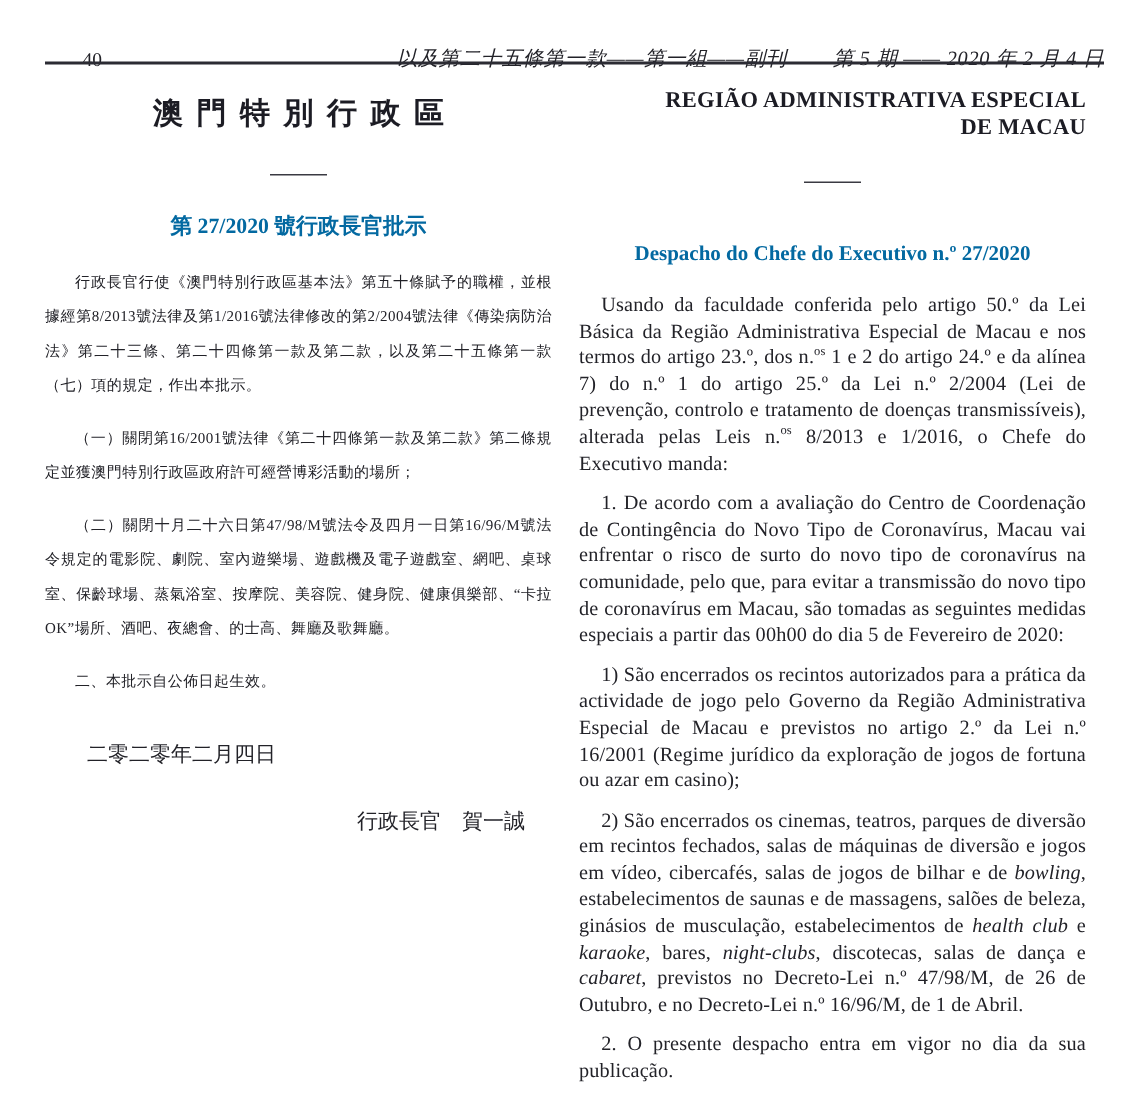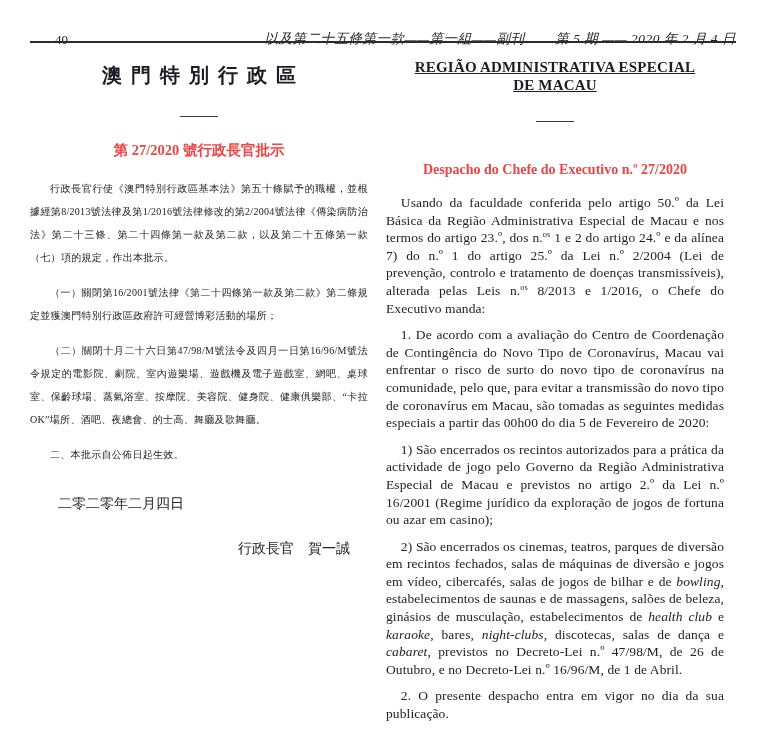--- a/index.html
+++ b/index.html
@@ -30,27 +30,27 @@
     position:absolute;top:50px;left:30px;right:28px;bottom:0;
     display:flex;gap:18px;
   }
   .col{width:338px;}
 
   .region-title-cn{
     margin:12px 0 0 0;text-align:center;font-weight:600;font-size:20px;
     letter-spacing:.45em;text-indent:.45em;color:#1c1c24;
   }
   .region-title-pt{
-    margin:8px 0 0 0;text-align:center;font-weight:bold;font-size:15px;
-    line-height:18px;color:#1c1c24;letter-spacing:.2px;text-decoration:underline;
+    margin:8px 0 0 0;text-align:right;font-weight:bold;font-size:15px;
+    line-height:18px;color:#1c1c24;letter-spacing:.2px;
   }
   .short-rule{width:38px;margin:27px auto 0 auto;border:0;border-top:1.5px solid #3a3a42;}
 
   .doc-heading{
-    margin:24px 0 0 0;text-align:center;font-weight:bold;color:#ef4444;
+    margin:24px 0 0 0;text-align:center;font-weight:bold;color:#0369a1;
   }
   .cn .doc-heading{font-size:14.5px;}
   .pt .doc-heading{font-size:14px;margin-top:40px;}
 
   .cn p.body{
     margin:12px 0 0 0;font-size:10px;line-height:23px;text-align:justify;
     text-indent:2em;letter-spacing:.3px;
   }
   .cn p.first{margin-top:17px;}
   .cn p.dateline{margin:26px 0 0 0;font-size:14px;line-height:23px;text-indent:2em;}

